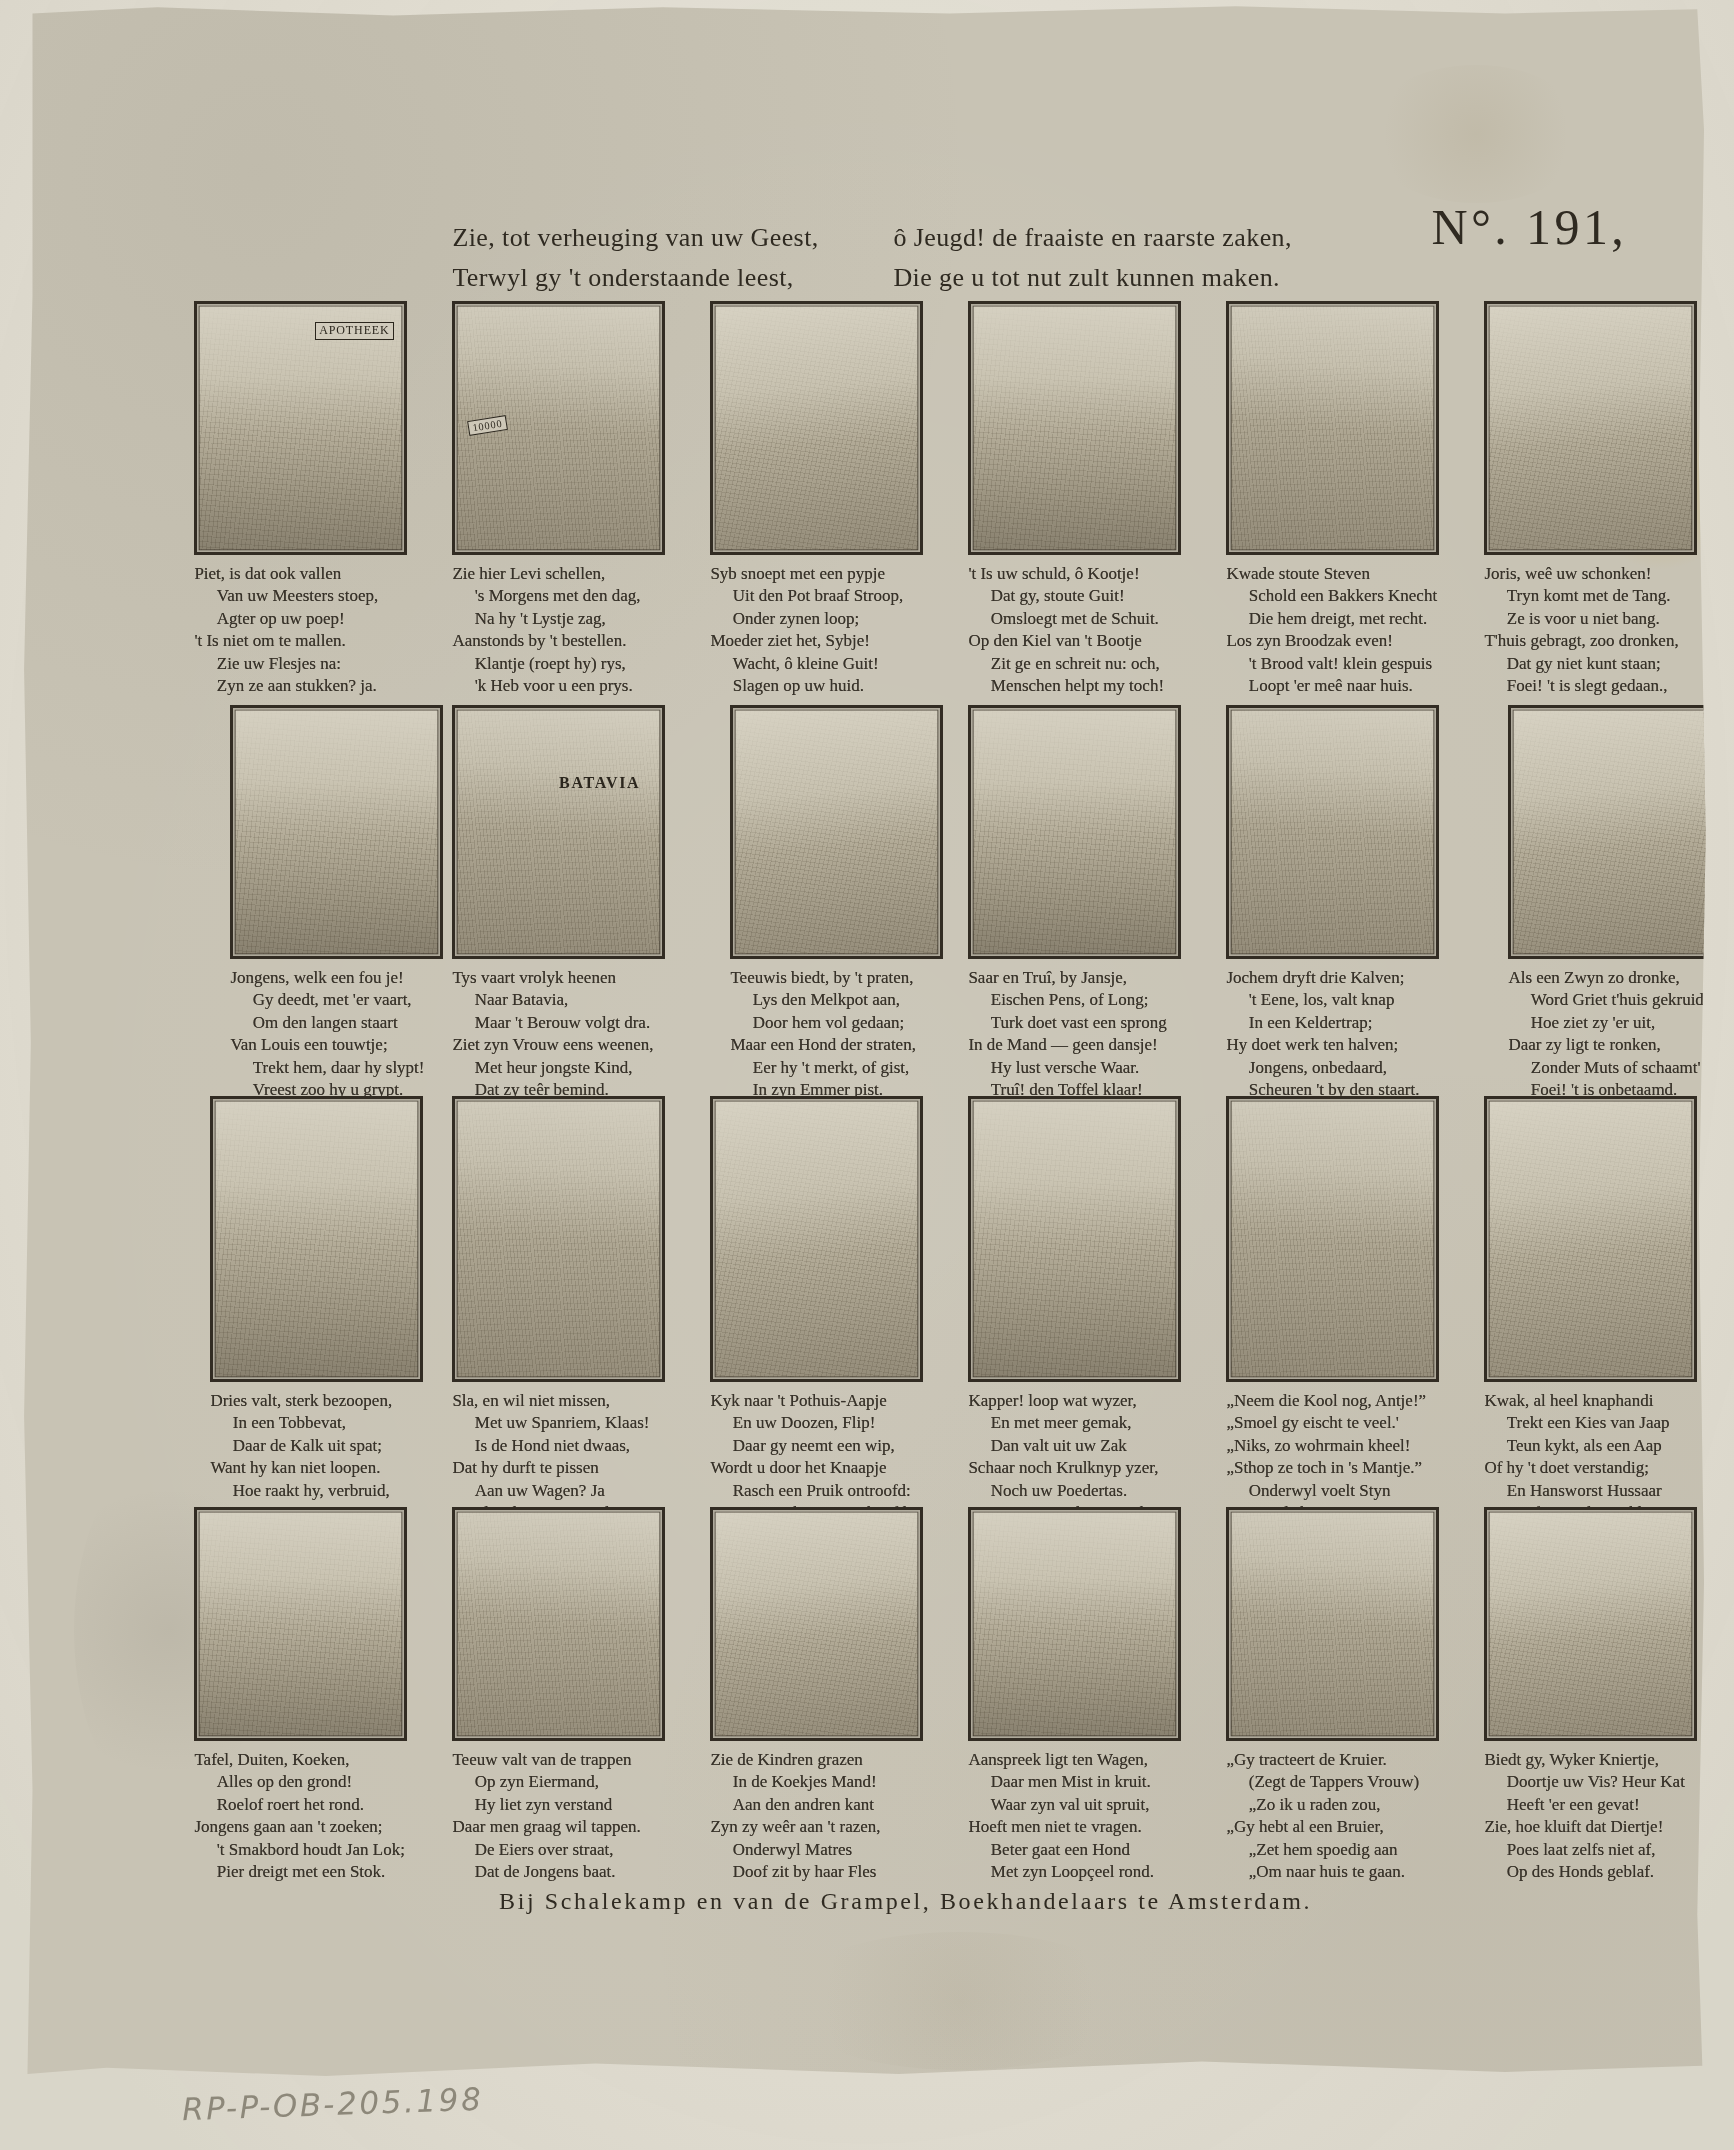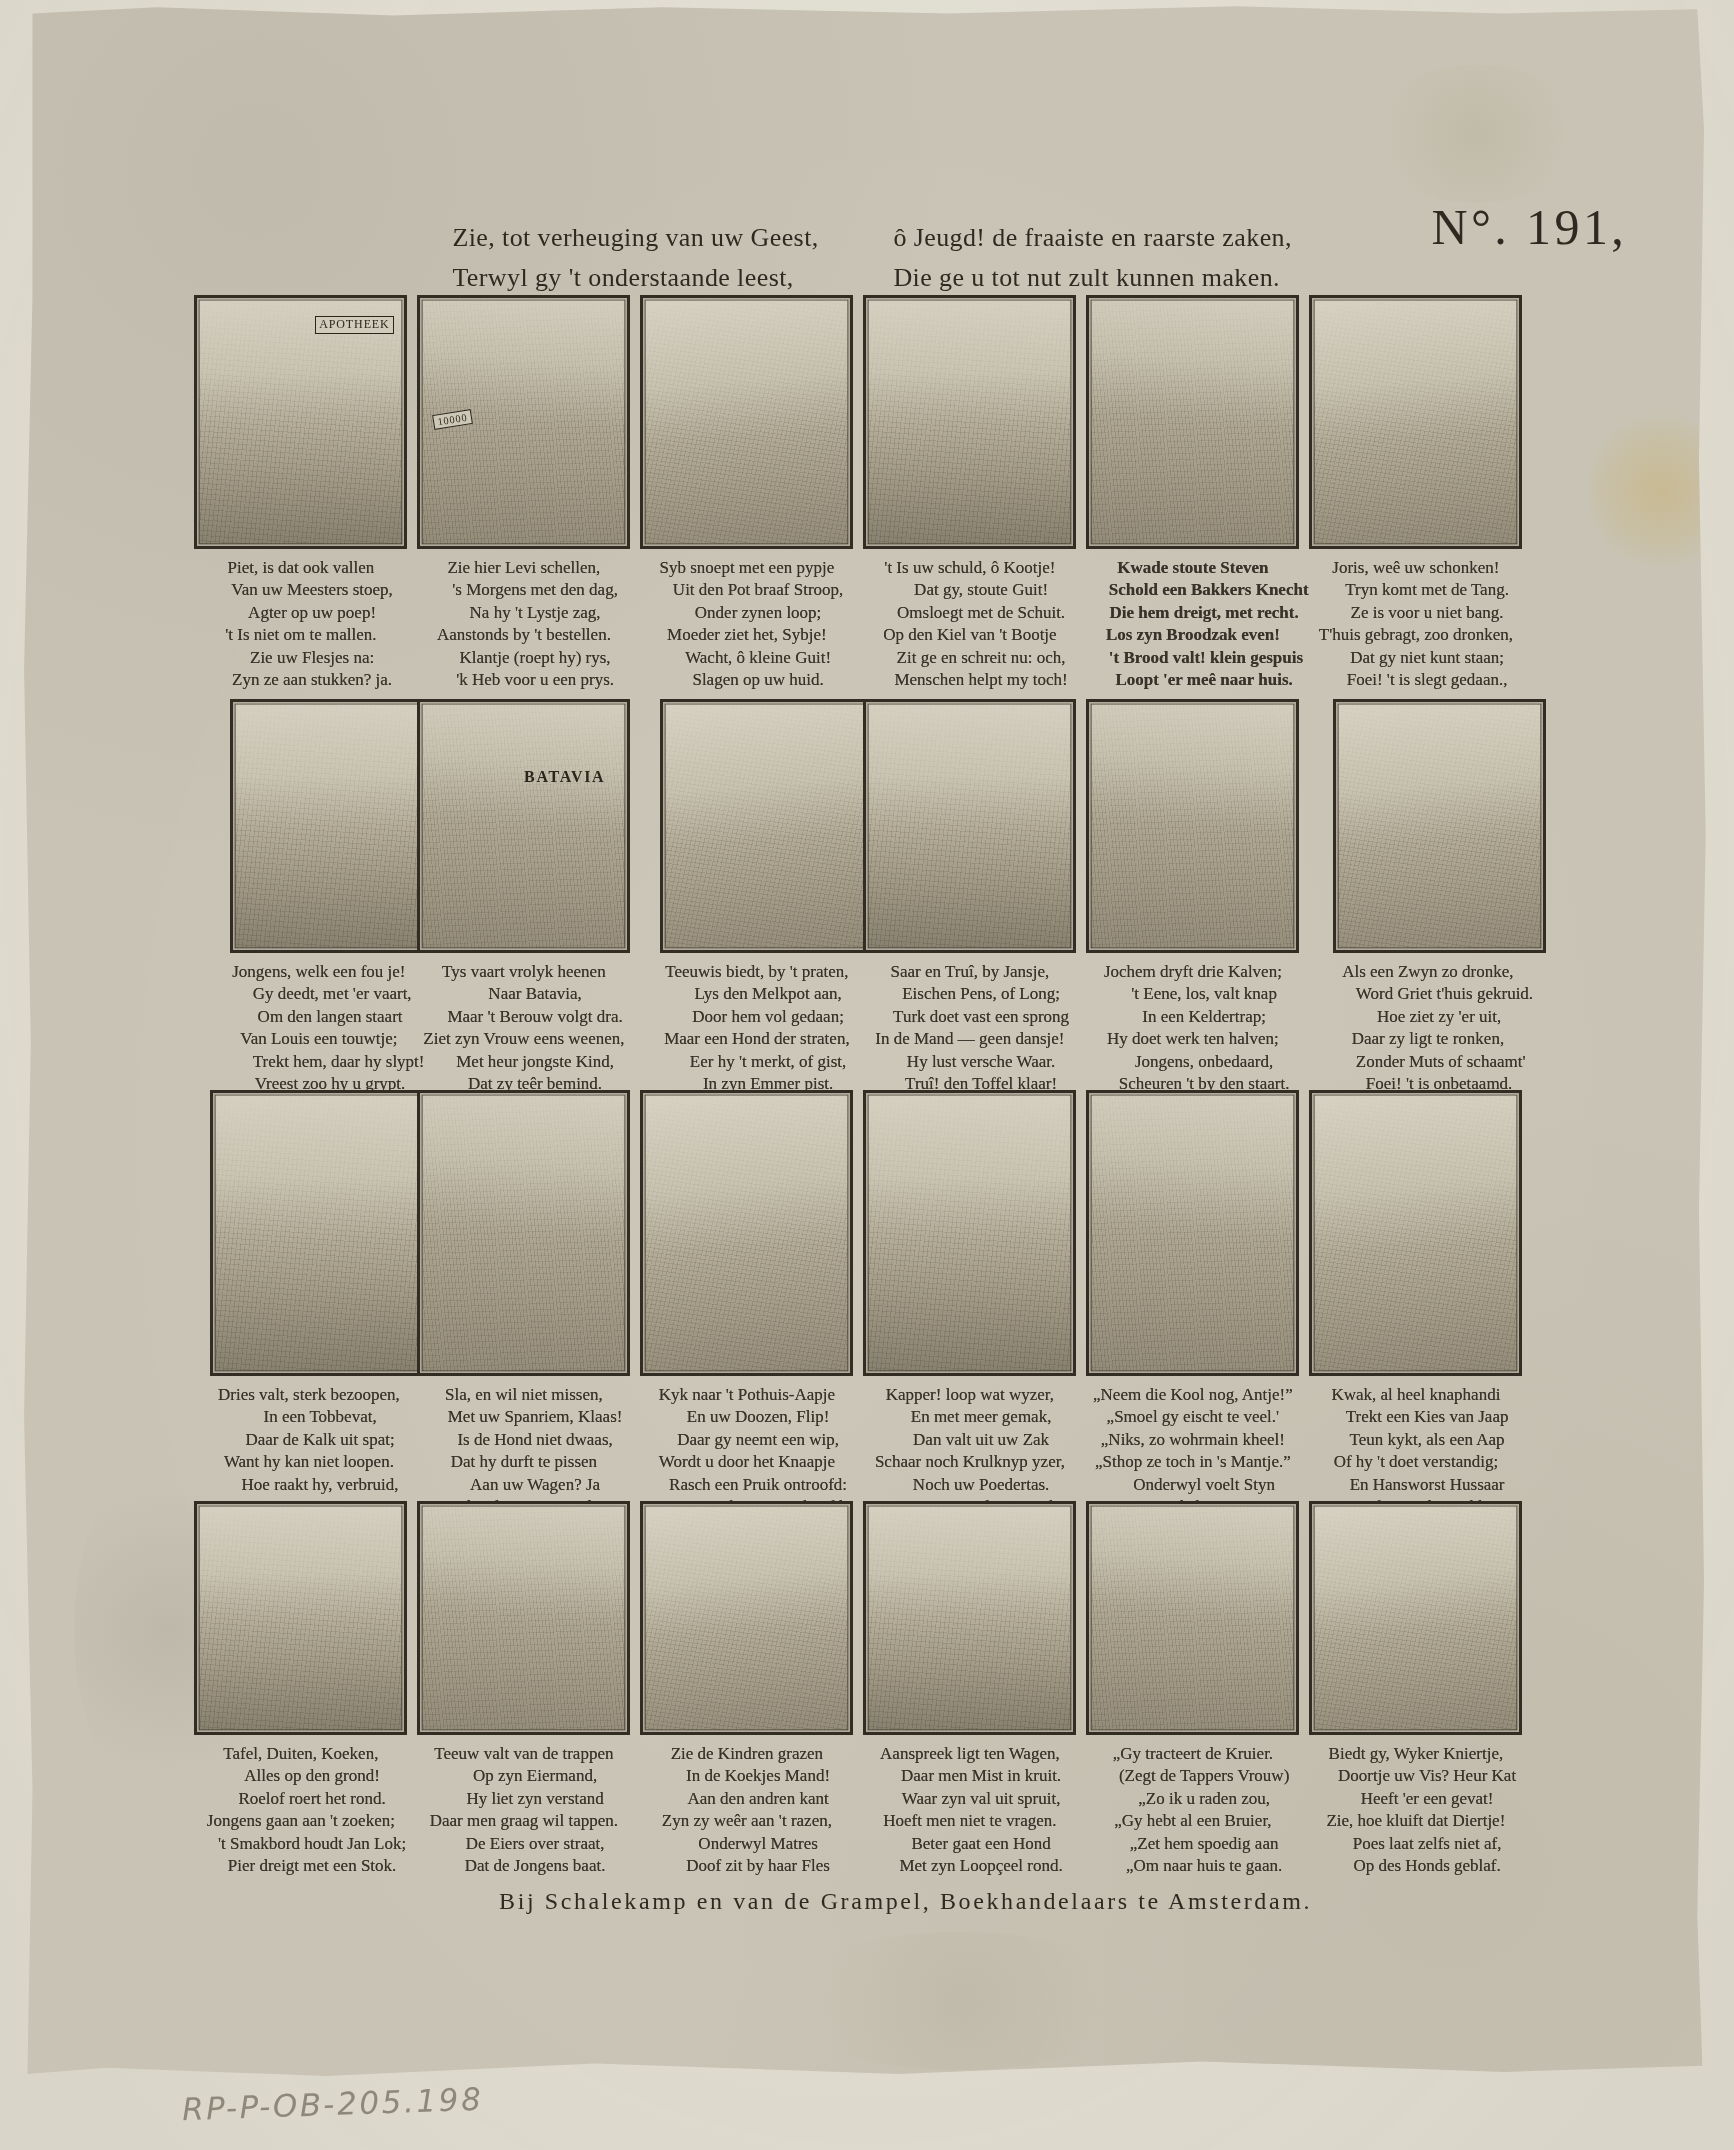--- a/index.html
+++ b/index.html
@@ -26,22 +26,22 @@
   .stain.s2{left:1342px;top:60px;width:224px;height:138px;background:radial-gradient(circle,rgba(150,135,100,0.14),transparent 70%);}
   .stain.s3{left:52px;top:1445px;width:189px;height:361px;background:radial-gradient(circle,rgba(110,105,92,0.12),transparent 70%);}
   .stain.s4{left:757px;top:1927px;width:361px;height:138px;background:radial-gradient(circle,rgba(140,128,100,0.10),transparent 70%);}
   
   .hdr{position:absolute;color:#2f2a21;font-size:26px;line-height:40px;letter-spacing:0.4px;}
   .hdr-left{left:430px;top:213px;}
   .hdr-right{left:871px;top:213px;}
   .hdr-no{left:1409px;top:196px;font-size:50px;letter-spacing:3.4px;line-height:52px;}
   
   .grid{
-    position:absolute;left:172px;top:290px;
-    display:grid;grid-template-columns:repeat(6,213px);column-gap:10px;text-align:center;
+    position:absolute;left:172px;top:296px;
+    display:grid;grid-template-columns:repeat(6,213px);column-gap:45px;
   }
   .panel{margin:0;position:relative;}
   .cut{
     position:relative;box-sizing:border-box;width:213px;
     border:3.4px solid #322c23;
     box-shadow:inset 0 0 0 1.7px rgba(200,195,180,0.8), inset 0 0 0 2.6px rgba(50,44,34,0.8);
     background:
       linear-gradient(180deg, rgba(214,209,194,0.95) 0%, rgba(202,196,178,0.75) 30%, rgba(150,140,116,0.40) 52%, rgba(104,94,72,0.45) 78%, rgba(84,75,57,0.55) 100%),
       repeating-linear-gradient(96deg, rgba(52,44,30,0.20) 0 0.9px, transparent 0.9px 4.3px),
       repeating-linear-gradient(4deg, rgba(52,44,30,0.16) 0 0.9px, transparent 0.9px 5.2px),
@@ -147,21 +147,21 @@
     </div>
     <figcaption class="caption">
           <div class="line">'t Is uw schuld, ô Kootje!</div>
           <div class="line ind">Dat gy, stoute Guit!</div>
           <div class="line ind">Omsloegt met de Schuit.</div>
           <div class="line">Op den Kiel van 't Bootje</div>
           <div class="line ind">Zit ge en schreit nu: och,</div>
           <div class="line ind">Menschen helpt my toch!</div>
         </figcaption>
   </figure>
-      <figure class="panel v1" style="height: 288px; font-weight: bold;">
+      <figure class="panel v1" style="height: 288px;">
     <div class="cut" style="height: 254px;">
       
     </div>
     <figcaption class="caption">
           <div class="line">Kwade stoute Steven</div>
           <div class="line ind">Schold een Bakkers Knecht</div>
           <div class="line ind">Die hem dreigt, met recht.</div>
           <div class="line">Los zyn Broodzak even!</div>
           <div class="line ind">'t Brood valt! klein gespuis</div>
           <div class="line ind">Loopt 'er meê naar huis.</div>

